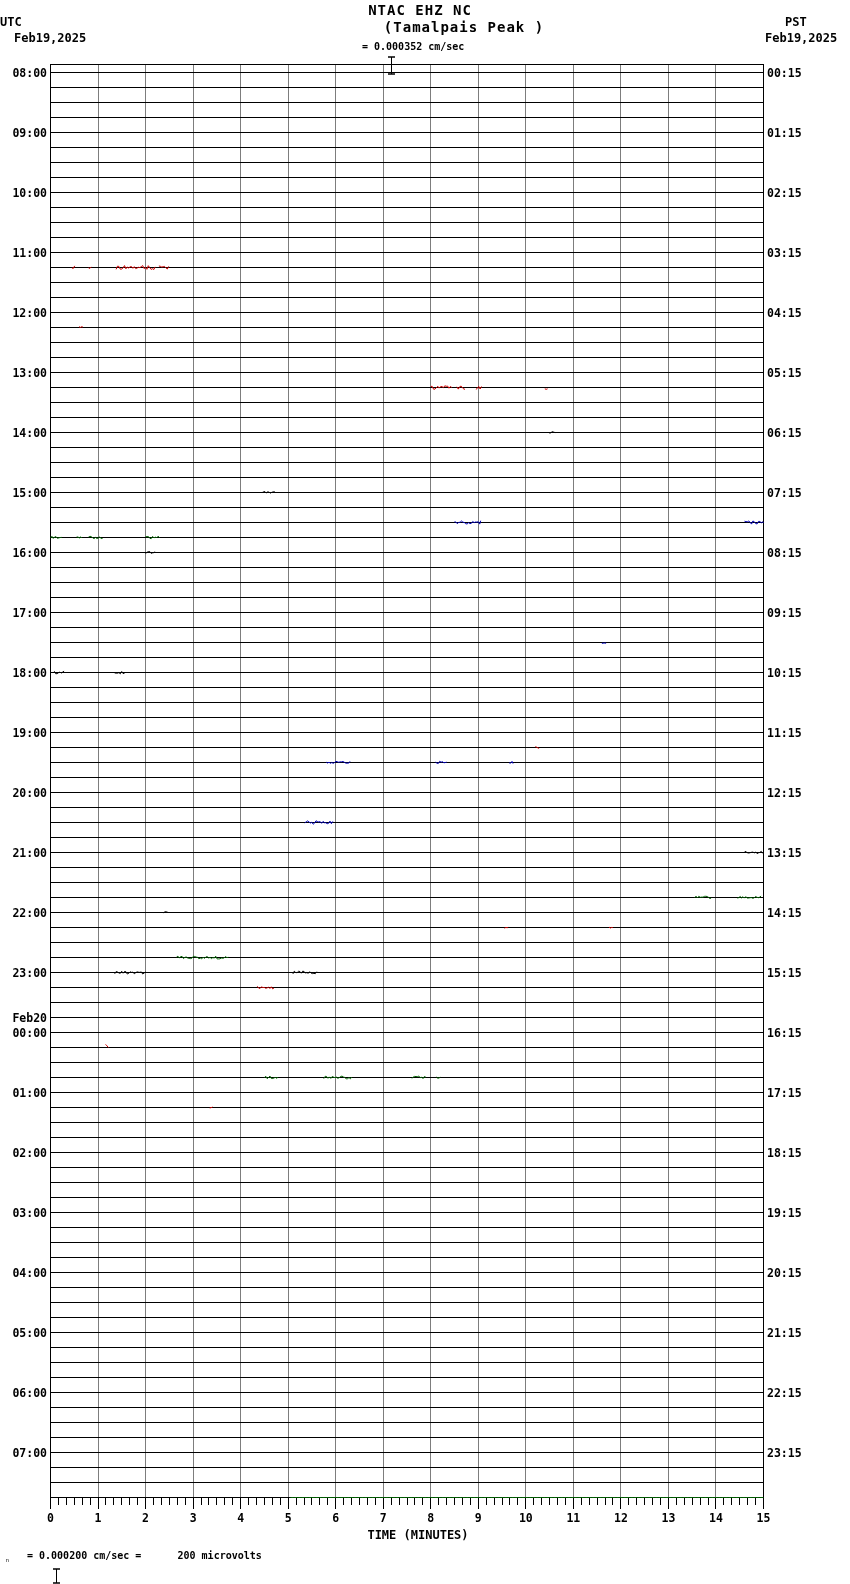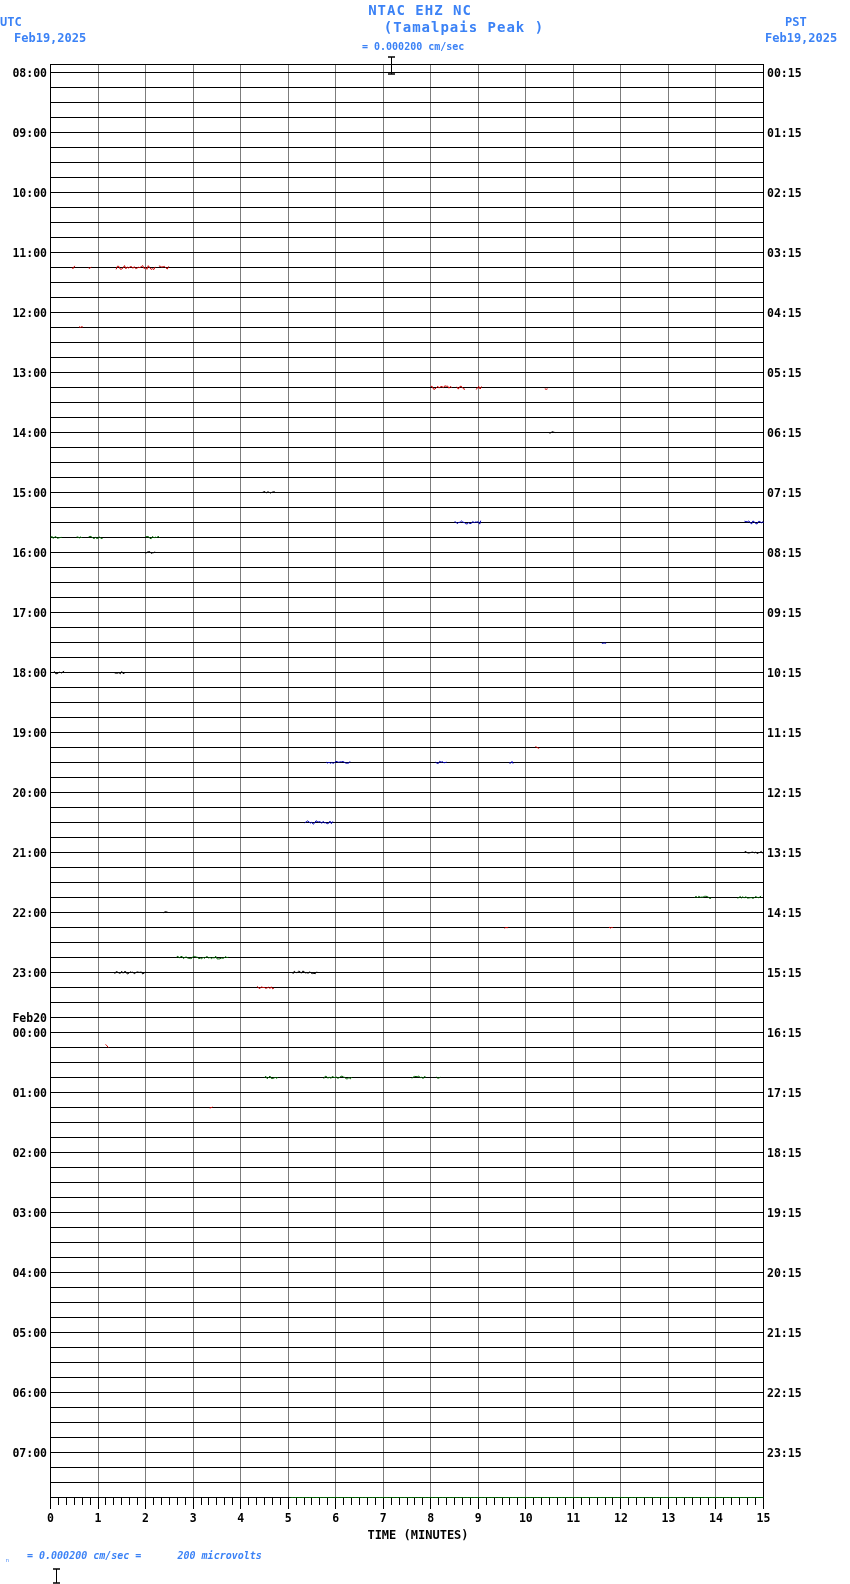--- a/index.html
+++ b/index.html
@@ -1,27 +1,27 @@
 <!DOCTYPE html>
 <html><head>
 <meta charset="utf-8">
 <style>
   html,body{margin:0;padding:0;background:#ffffff;}
   #screen{position:relative;width:850px;height:1584px;background:#ffffff;
-          font-family:"DejaVu Sans Mono",monospace;color:#3b82f6;overflow:hidden;}
+          font-family:"DejaVu Sans Mono",monospace;color:#000000;overflow:hidden;}
   .abs{position:absolute;white-space:pre;}
   .b{font-weight:bold;}
   .title{left:0;top:2px;width:840px;text-align:center;font-size:14px;letter-spacing:1px;}
   .subtitle{left:0;top:19px;width:840px;text-align:center;font-size:14px;letter-spacing:1px;margin-left:44px;}
   .scaletxt{left:362px;top:41px;font-size:10px;}
   .tzl{left:0;top:15px;font-size:12px;}
   .datel{left:14px;top:31px;font-size:12px;}
   .tzr{left:785px;top:15px;font-size:12px;}
   .dater{left:765px;top:31px;font-size:12px;}
-  .footnote{left:27px;top:1550px;font-size:10px;font-style:italic;}
+  .footnote{left:27px;top:1550px;font-size:10px;}
   .footprefix{left:5px;top:1555px;font-size:8px;}
   #plot{position:absolute;left:0;top:0;}
   #plot text{font-family:"DejaVu Sans Mono",monospace;font-weight:bold;fill:#000;}
   #plot text.axlbl{font-size:11.5px;}
   #plot text.axtitle{font-size:12px;}
 </style>
 </head>
 <body>
 
 <div id="screen">
@@ -29,21 +29,21 @@
   <div class="abs b title">NTAC EHZ NC</div>
   <div class="abs b subtitle">(Tamalpais Peak )</div>
 
   <span class="abs" style="left:348px;top:37px;">
     <svg width="9" height="19" viewBox="0 0 9 19">
       <line x1="4.5" y1="1" x2="4.5" y2="18" stroke="#000" stroke-width="1"></line>
       <line x1="1" y1="1" x2="8" y2="1" stroke="#000" stroke-width="1.5"></line>
       <line x1="1" y1="18" x2="8" y2="18" stroke="#000" stroke-width="1.5"></line>
     </svg>
   </span>
-  <div class="abs b scaletxt">= 0.000200 cm/sec</div>
+  <div class="abs b scaletxt">= 0.000352 cm/sec</div>
 
   <div class="abs b tzl">UTC</div>
   <div class="abs b datel">Feb19,2025</div>
   <div class="abs b tzr">PST</div>
   <div class="abs b dater">Feb19,2025</div>
 
   <svg id="plot" width="850" height="1584">
       <g stroke="#7d7d7d" stroke-width="1" shape-rendering="crispEdges">
         <line x1="50.5" x2="50.5" y1="64.5" y2="1497.5"></line>
         <line x1="98.03333333333333" x2="98.03333333333333" y1="64.5" y2="1497.5"></line>

